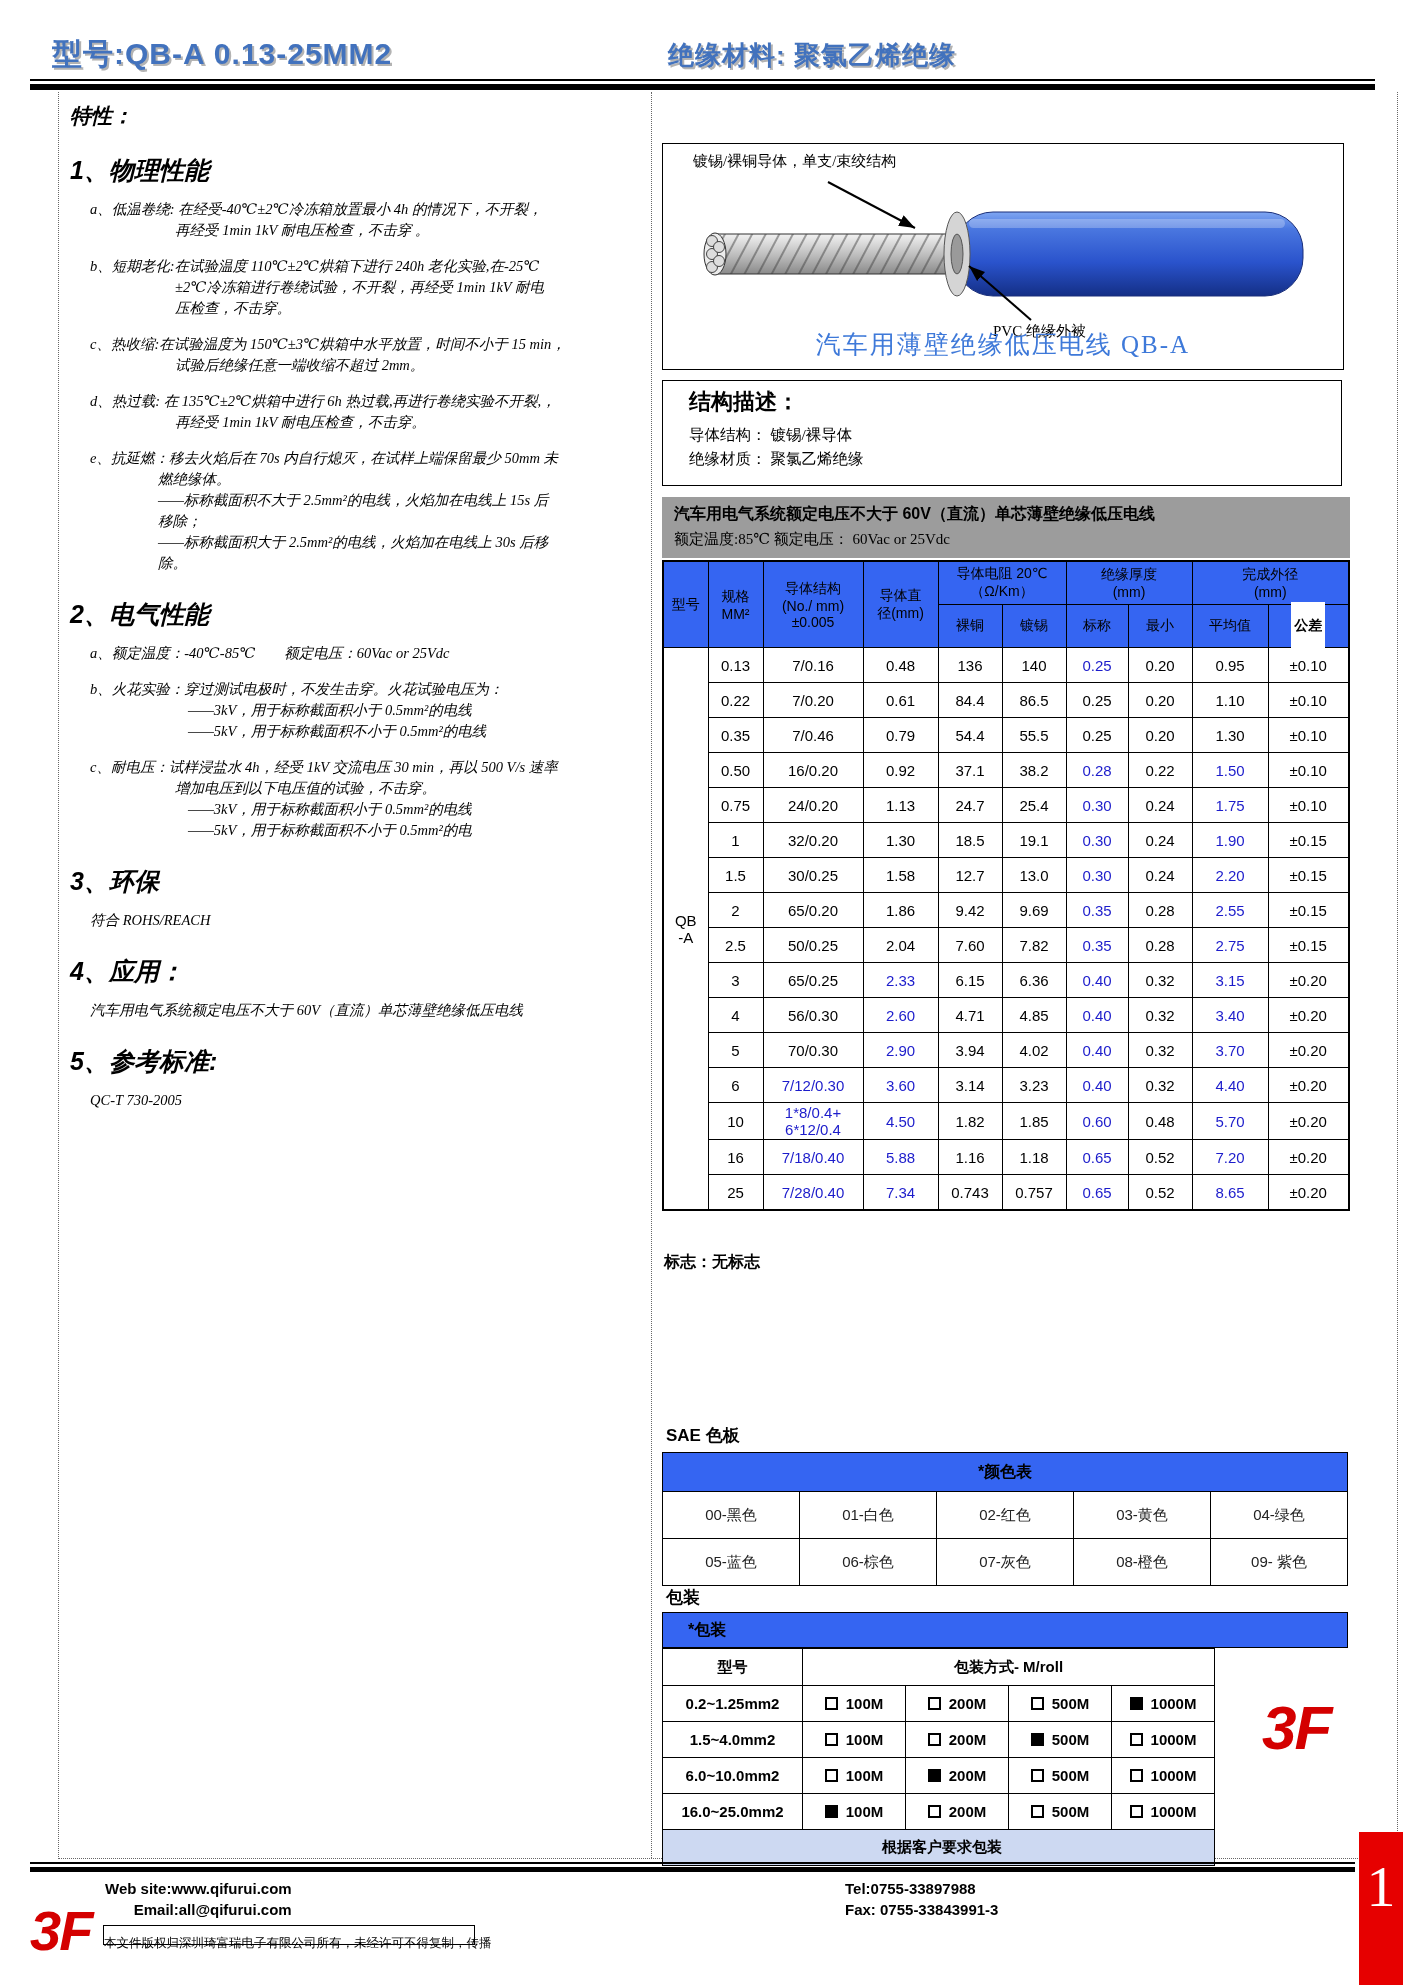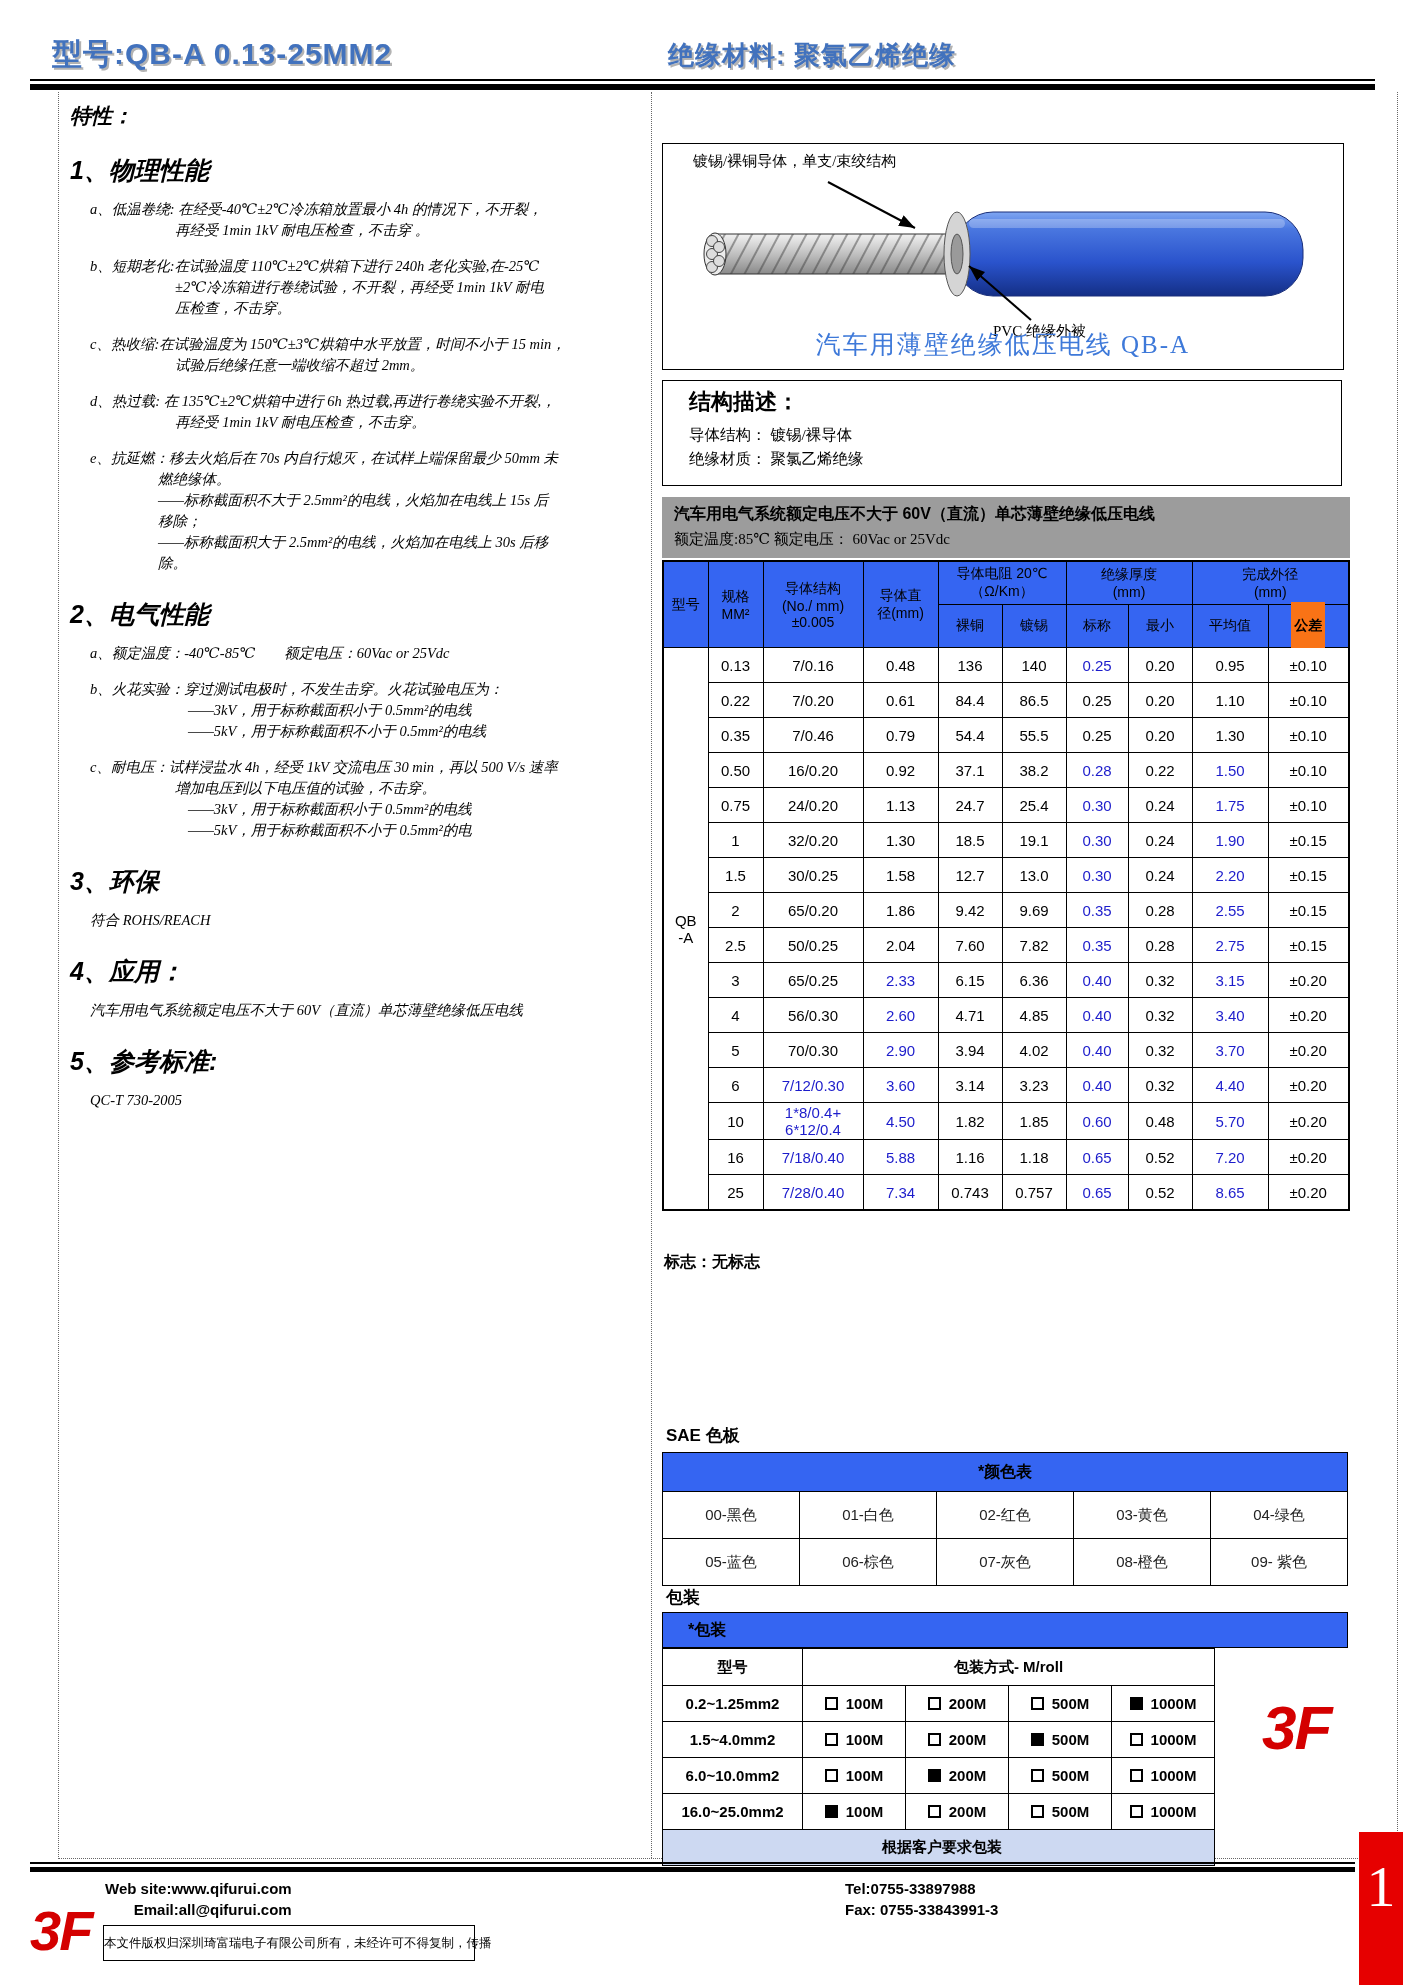--- a/index.html
+++ b/index.html
@@ -52,21 +52,21 @@
   
   #spec{left:662px;top:560px;}
   table.spec{border-collapse:collapse;border:2px solid #000;table-layout:fixed;width:688px;
              font-family:"Liberation Sans","DejaVu Sans",sans-serif;}
   table.spec th,table.spec td{border:1px solid #000;text-align:center;vertical-align:middle;
              white-space:pre-line;padding:1px 2px;}
   table.spec th{background:#3565F2;font-weight:400;font-size:14px;height:40px;}
   table.spec td{font-size:15px;height:32px;}
   td.blue{color:#1C1CCB;}
   td.model-cell{font-size:15px;}
-  .tol-hl{background:#f97316;font-weight:bold;padding:15px 3px;}
+  .tol-hl{background:#ffffff;font-weight:bold;padding:15px 3px;}
 
   #marking{left:664px;top:1252px;font-family:"Liberation Sans",sans-serif;font-weight:bold;font-size:16px;}
 
   
   #sae-label{left:666px;top:1424px;font-family:"Liberation Sans",sans-serif;font-weight:bold;font-size:17px;}
   #saetable{left:662px;top:1452px;}
   table.colors{border-collapse:collapse;border:1px solid #000;width:686px;table-layout:fixed;
                font-family:"Liberation Sans",sans-serif;}
   table.colors th{background:#3565F2;font-size:16px;font-weight:bold;height:36px;border:1px solid #000;}
   table.colors td{border:1px solid #000;text-align:center;font-size:15px;height:44px;color:#222;}
@@ -91,21 +91,21 @@
           letter-spacing:-2px;}
   #pack-logo{left:1262px;top:1692px;font-size:62px;}
 
   
   .fline-thin{left:30px;top:1862px;width:1325px;height:2px;background:#000;}
   .fline-thick{left:30px;top:1867px;width:1325px;height:5px;background:#000;}
   .ftxt{font-family:"Liberation Sans",sans-serif;font-weight:bold;font-size:15px;line-height:21px;}
   #f-left{left:105px;top:1878px;text-align:right;}
   #f-right{left:845px;top:1878px;}
   #f-logo{left:30px;top:1898px;font-size:56px;}
-  #f-copy{left:103px;top:1925px;width:372px;height:36px;border:1px solid #000;box-sizing:border-box;
+  #f-copy{left:103px;top:1925px;width:372px;height:20px;border:1px solid #000;box-sizing:border-box;
           font-size:12.5px;line-height:34px;text-align:center;white-space:nowrap;}
   #pagebox{left:1359px;top:1832px;width:44px;height:153px;background:#E60000;color:#fff;
            text-align:center;font-size:58px;font-family:"Liberation Serif",serif;line-height:110px;}
 </style>
 </head>
 <body>
 
 <div class="abs hdr-title" id="hdr-model">型号:QB-A 0.13-25MM2</div>
 <div class="abs hdr-title" id="hdr-ins">绝缘材料: 聚氯乙烯绝缘</div>
 <div class="abs hline-thin"></div>

